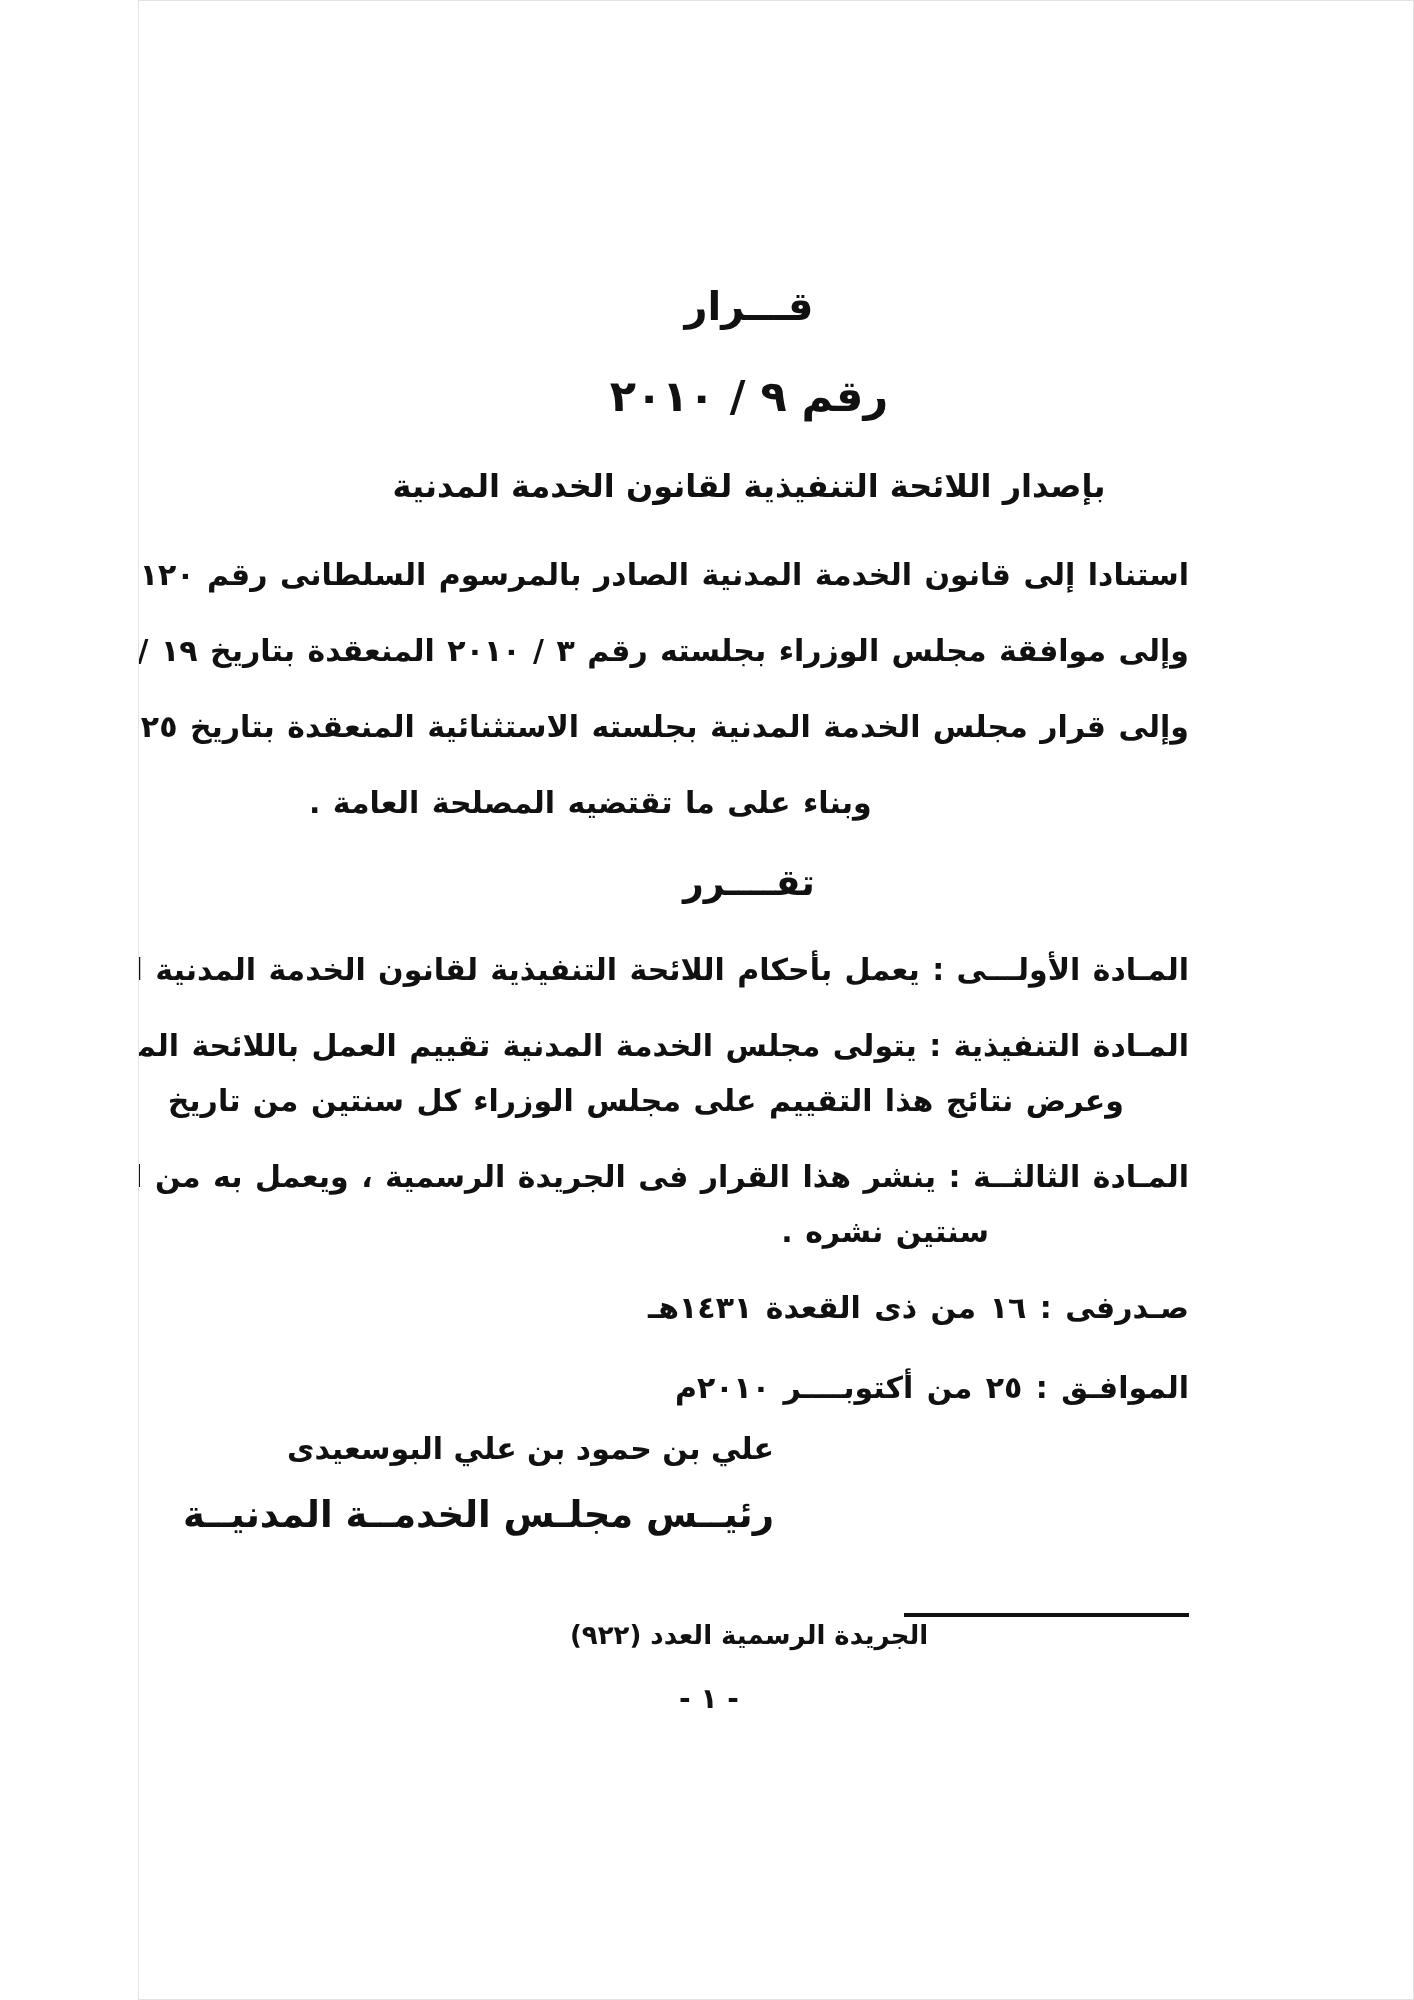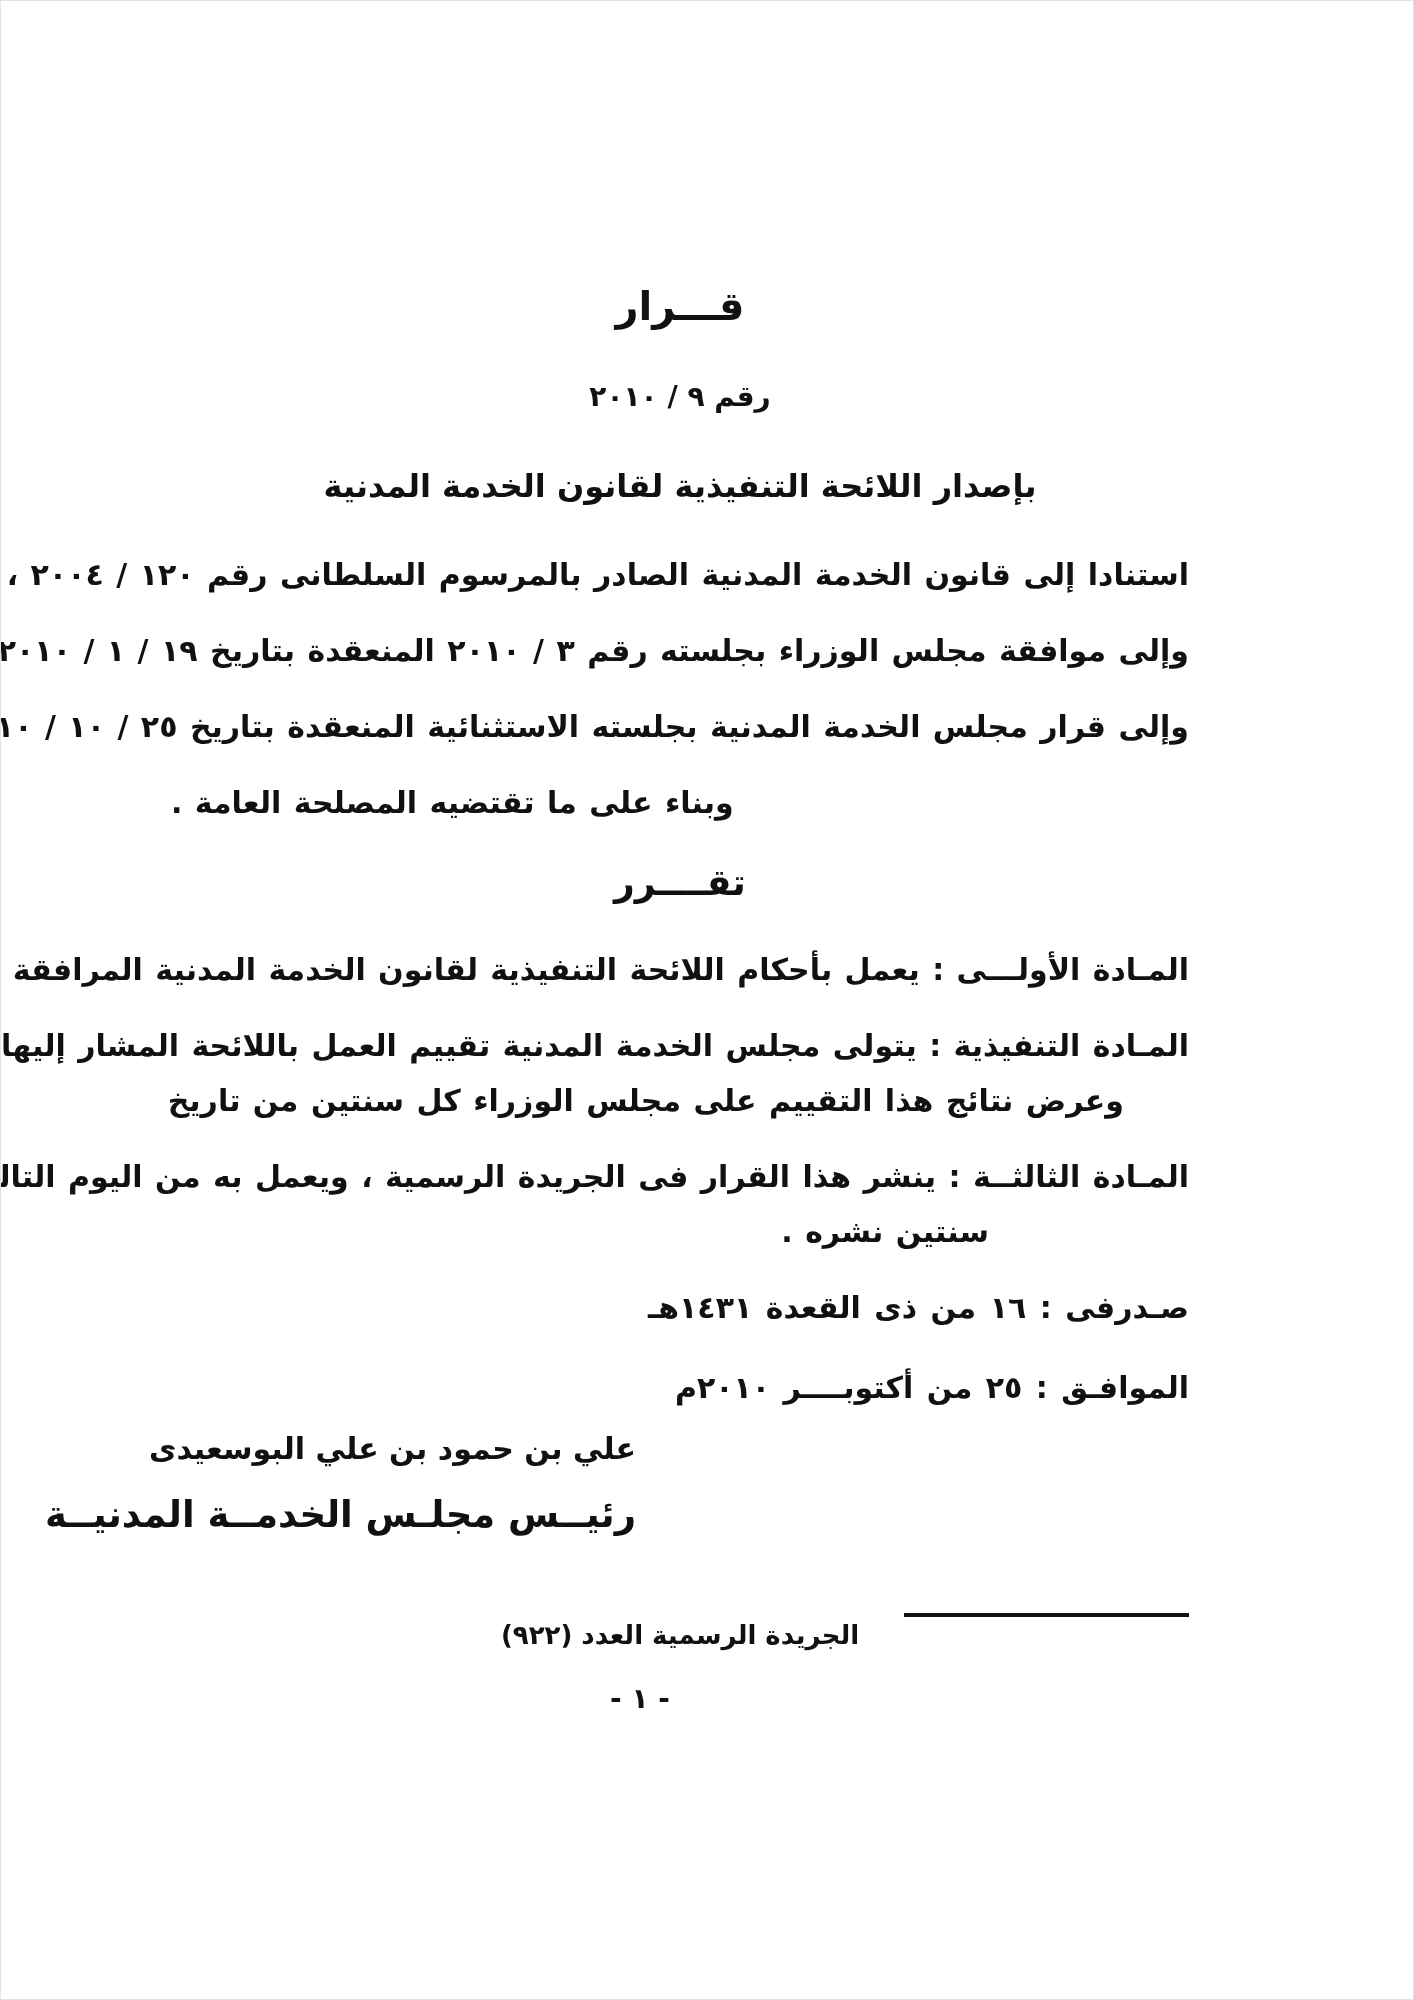--- a/index.html
+++ b/index.html
@@ -2,21 +2,21 @@
 <html lang="ar" dir="rtl"><head>
 <meta charset="utf-8">
 <style>
   html, body {
     margin: 0;
     padding: 0;
     background: #ffffff;
   }
   .page {
     position: relative;
-    width: 1414px;
+    width: 1276px;
     height: 2000px;
     background: #ffffff;
     box-sizing: border-box;
     border: 1px solid #e3e3e3;
     direction: rtl;
     font-family: "DejaVu Sans", sans-serif;
     font-weight: bold;
     color: #111111;
     overflow: hidden;
   }
@@ -25,21 +25,21 @@
     padding: 283px 224px 0 170px; 
   }
   .h-title {
     text-align: center;
     font-size: 40px;
     line-height: 44px;
     margin: 0 0 48px 0;
   }
   .h-number {
     text-align: center;
-    font-size: 28px;
+    font-size: 43px;
     line-height: 41px;
     margin: 0 0 50px 0;
   }
   .h-subject {
     text-align: center;
     font-size: 32px;
     line-height: 38px;
     margin: 0 0 52px 0;
   }
   .preamble-line {

